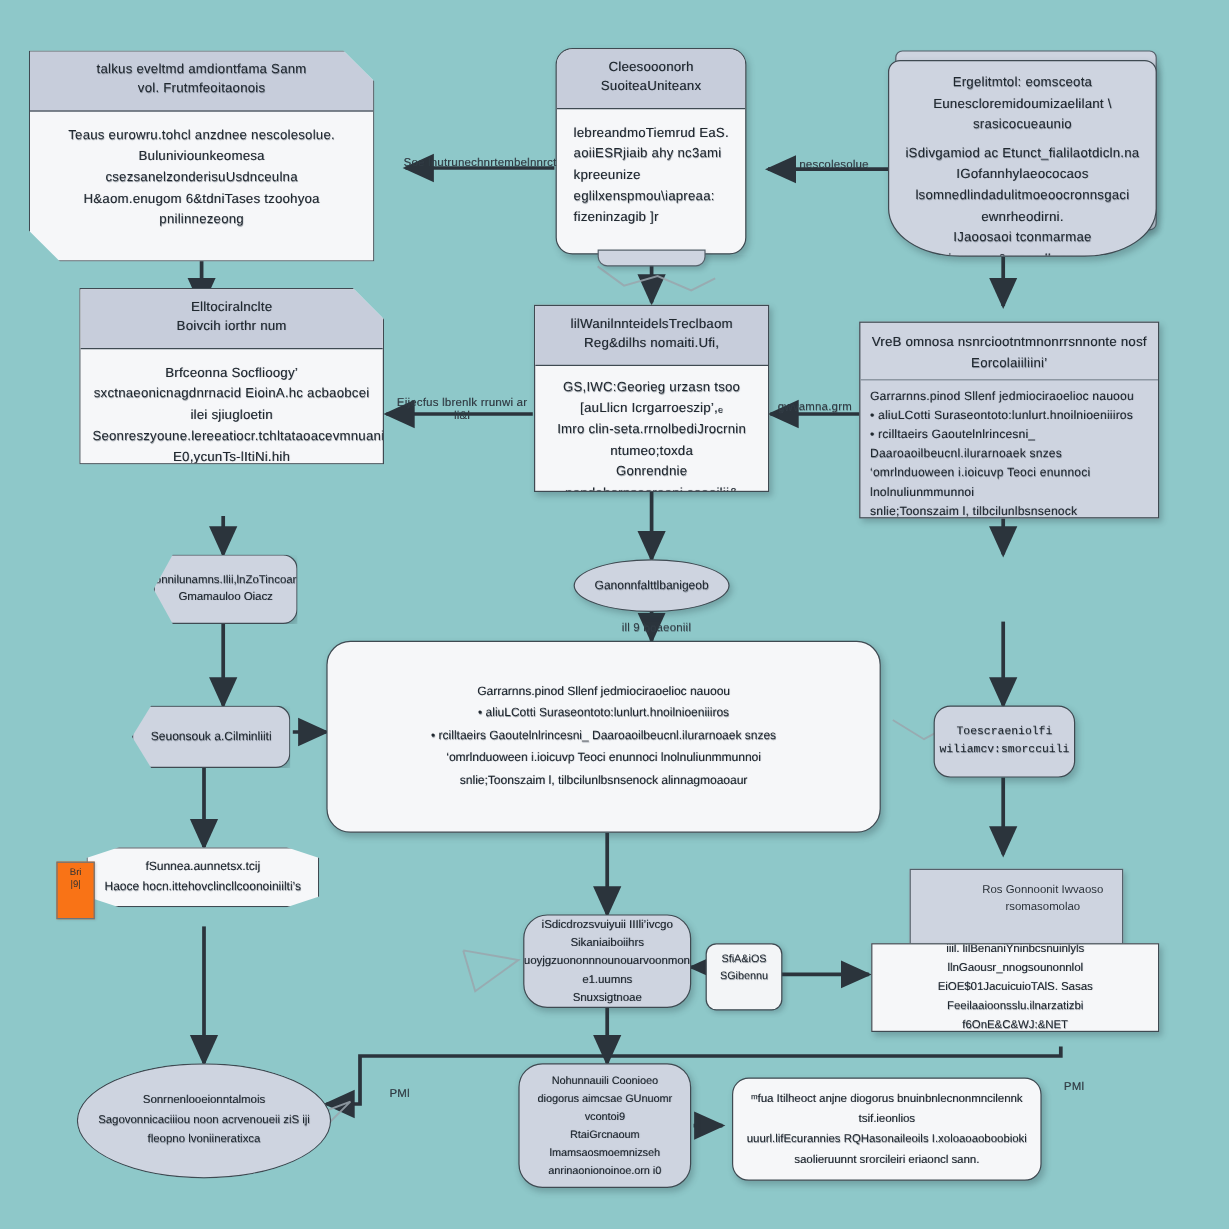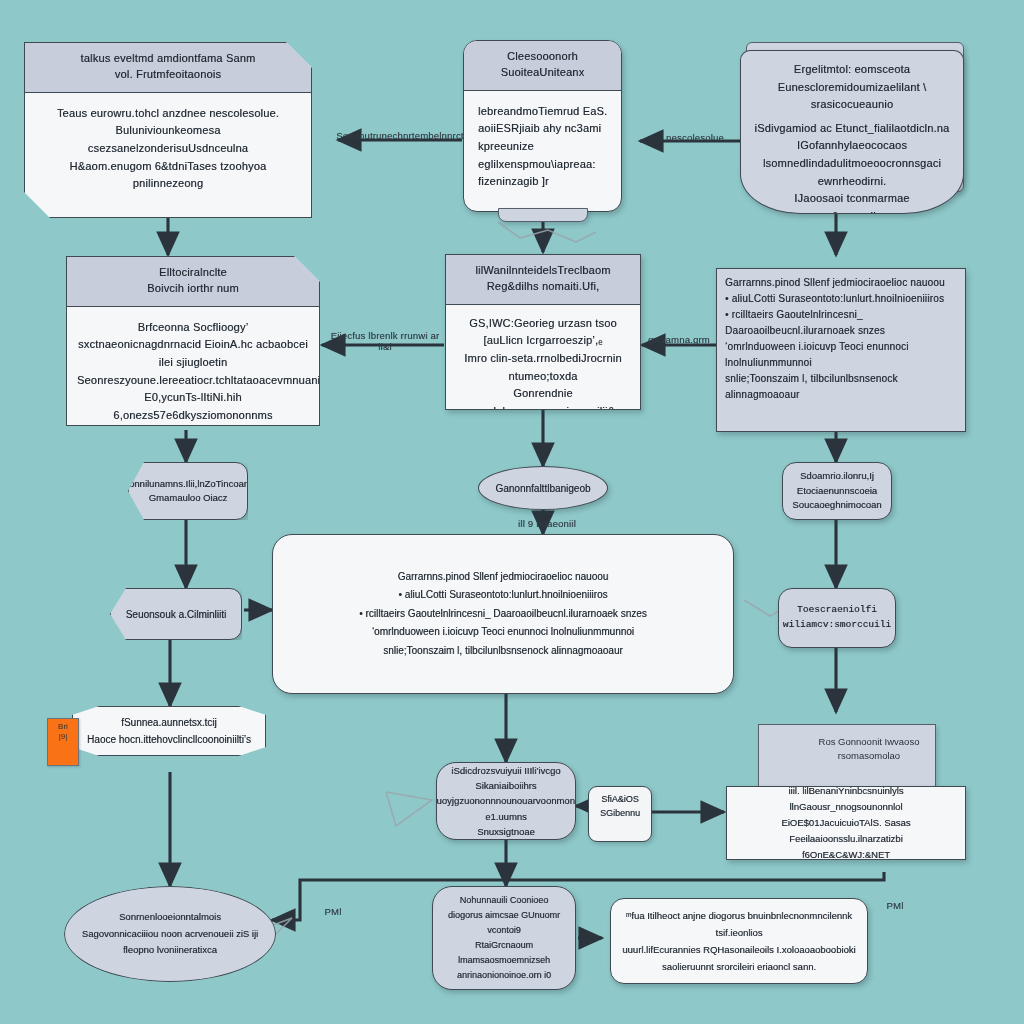--- a/index.html
+++ b/index.html
@@ -220,21 +220,21 @@
     </div>
     <div class="body" style="padding:4px 10px;">
       <span class="tx">iSdivgamiod ac  Etunct_fialilaotdicln.na
 IGofannhylaeococaos
 lsomnedlindadulitmoeoocronnsgaci ewnrheodirni.
 IJaoosaoi  tconmarmae  ciruunmo&amp;crcaodlponaszr’
 saoi I-Sarsomuinelzjdulznannennel  Paoanu</span>
     </div>
   </div>
 
-  <div class="node cut-tr" style="left:66px;top:256px;width:254px;height:170px;">
+  <div class="node cut-tr" style="left:66px;top:240px;width:254px;height:147px;">
     <div class="hdr">
       <span class="tx">Elltociralnclte
 Boivcih iorthr num</span>
     </div>
     <div class="body">
       <span class="tx">Brfceonna  Socflioogy’
 sxctnaeonicnagdnrnacid  EioinA.hc  acbaobcei  ilei  sjiugloetin
 Seonreszyoune.lereeatiocr.tchltataoacevmnuani
 E0,ycunTs-lItiNi.hih  6,onezs57e6dkysziomononnms</span>
     </div>
@@ -247,43 +247,42 @@
     </div>
     <div class="body" style="padding:10px 8px;">
       <span class="tx">GS,IWC:Georieg  urzasn  tsoo  [auLlicn  Icrgarroeszip’,ₑ
 Imro  clin-seta.rrnolbediJrocrnin  ntumeo;toxda
 Gonrendnie  nandebornseoreani.coeoilii&amp;
 spocescricys  Ssyerititugte</span>
     </div>
   </div>
 
   <div class="node solidfill" style="left:716px;top:268px;width:250px;height:164px;">
+    <div class="body" style="padding:8px 8px 4px;border-bottom:1.4px solid #7d8893;">
+      <span class="tx">VreB  omnosa  nsnrciootntmnonrrsnnonte  nosf
+Eorcolaiiliini’</span>
+    </div>
     <div class="body" style="text-align:left;padding:6px 8px;font-size:10px;">
       <span class="tx">Garrarnns.pinod  Sllenf  jedmiociraoelioc  nauoou
 •  aliuLCotti  Suraseontoto:lunlurt.hnoilnioeniiiros
 •  rcilltaeirs  Gaoutelnlrincesni_  Daaroaoilbeucnl.ilurarnoaek  snzes
 ‘omrlnduoween  i.ioicuvp  Teoci  enunnoci  lnolnuliunmmunnoi
 snlie;Toonszaim  l,  tilbcilunlbsnsenock  alinnagmoaoaur</span>
     </div>
   </div>
 
   <div class="node solidfill hexflag" style="left:128px;top:462px;width:120px;height:58px;display:flex;align-items:center;justify-content:center;">
     <span class="tx" style="font-size:9.5px;line-height:1.5;">itonalonnilunamns.Ilii,lnZoTincoanoaos
 Gmamauloo Oiacz</span>
   </div>
 
   <div class="node solidfill ellipse" style="left:478px;top:466px;width:130px;height:44px;display:flex;align-items:center;justify-content:center;">
     <span class="tx" style="font-size:10px;">Ganonnfalttlbanigeob</span>
   </div>
 
-  <div class="node solidfill rounded" style="left:782px;top:462px;width:110px;height:58px;display:flex;align-items:center;justify-content:center;">
-    <span class="tx" style="font-size:9.5px;line-height:1.55;">Sdoamrio.ilonru,Ij
-Etociaenunnscoeia
-Soucaoeghnimocoan</span>
-  </div>
 
   <div class="node solidfill hexflag" style="left:110px;top:588px;width:132px;height:52px;display:flex;align-items:center;justify-content:center;">
     <span class="tx" style="font-size:10px;">Seuonsouk  a.Cilminliiti</span>
   </div>
 
   <div class="node solidfill rounded" style="left:778px;top:588px;width:118px;height:60px;display:flex;align-items:center;justify-content:center;font-family:Liberation Mono, monospace;">
     <span class="tx" style="font-size:9.5px;line-height:1.55;">Toescraeniolfi
 wiliamcv:smorccuili</span>
   </div>
 

